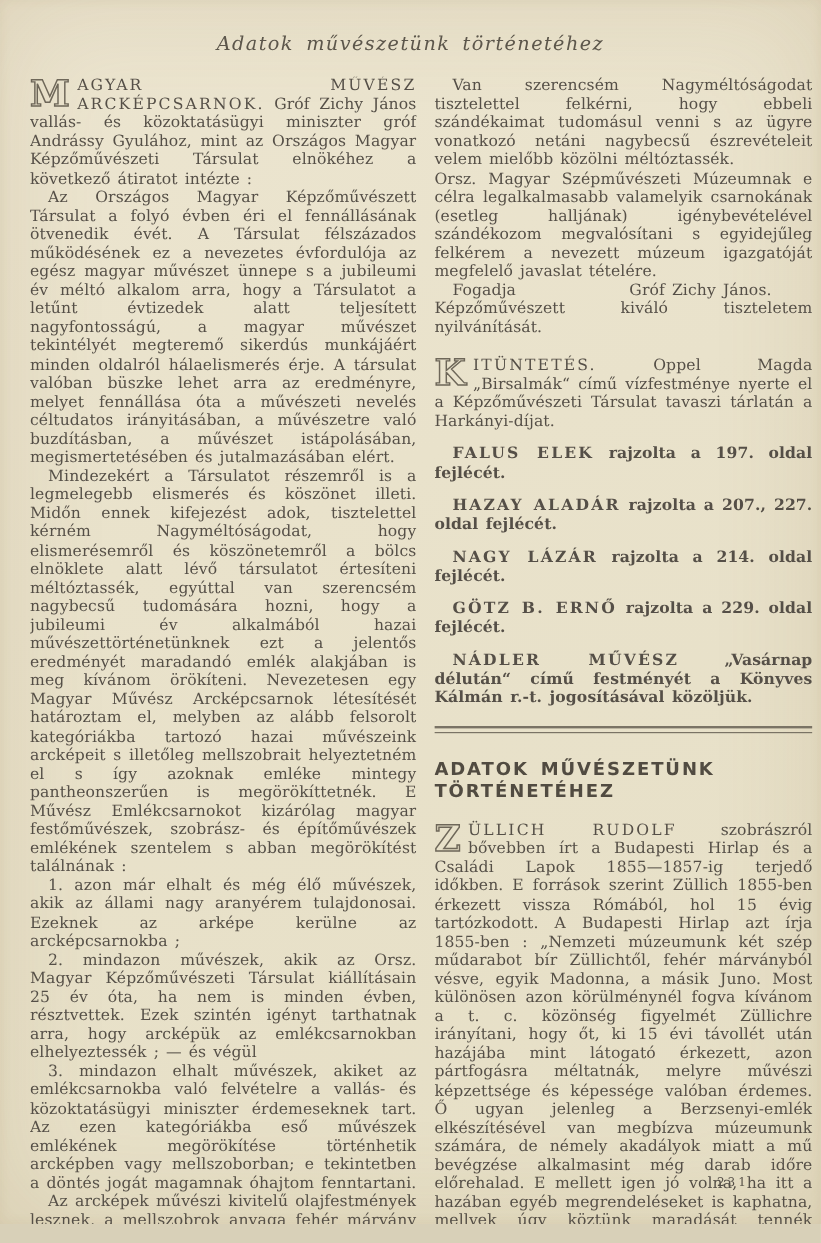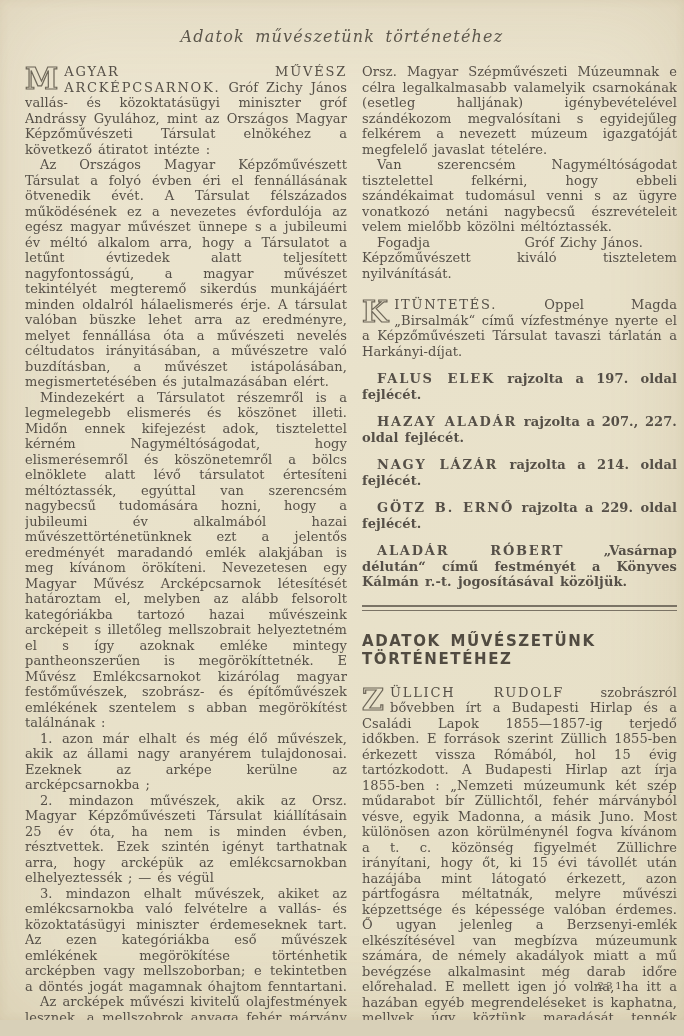--- a/index.html
+++ b/index.html
@@ -61,22 +61,22 @@
       <p class="para indent">Az Országos Magyar Képzőművészett Társulat a folyó évben éri el fennállásának ötvenedik évét. A Társulat félszázados működésének ez a nevezetes évfordulója az egész magyar művészet ünnepe s a jubileumi év méltó alkalom arra, hogy a Társulatot a letűnt évtizedek alatt teljesített nagyfontosságú, a magyar művészet tekintélyét megteremő sikerdús munkájáért minden oldalról hálaelismerés érje. A társulat valóban büszke lehet arra az eredményre, melyet fennállása óta a művészeti nevelés céltudatos irányitásában, a művészetre való buzdításban, a művészet istápolásában, megismertetésében és jutalmazásában elért.</p>
       <p class="para indent">Mindezekért a Társulatot részemről is a legmelegebb elismerés és köszönet illeti. Midőn ennek kifejezést adok, tisztelettel kérném Nagyméltóságodat, hogy elismerésemről és köszönetemről a bölcs elnöklete alatt lévő társulatot értesíteni méltóztassék, egyúttal van szerencsém nagybecsű tudomására hozni, hogy a jubileumi év alkalmából hazai művészettörténetünknek ezt a jelentős eredményét maradandó emlék alakjában is meg kívánom örökíteni. Nevezetesen egy Magyar Művész Arcképcsarnok létesítését határoztam el, melyben az alább felsorolt kategóriákba tartozó hazai művészeink arcképeit s illetőleg mellszobrait helyeztetném el s így azoknak emléke mintegy pantheonszerűen is megörökíttetnék. E Művész Emlékcsarnokot kizárólag magyar festőművészek, szobrász- és építőművészek emlékének szentelem s abban megörökítést találnának :</p>
       <p class="para indent">1. azon már elhalt és még élő művészek, akik az állami nagy aranyérem tulajdonosai. Ezeknek az arképe kerülne az arcképcsarnokba ;</p>
       <p class="para indent">2. mindazon művészek, akik az Orsz. Magyar Képzőművészeti Társulat kiállításain 25 év óta, ha nem is minden évben, résztvettek. Ezek szintén igényt tarthatnak arra, hogy arcképük az emlékcsarnokban elhelyeztessék ; — és végül</p>
       <p class="para indent">3. mindazon elhalt művészek, akiket az emlékcsarnokba való felvételre a vallás- és közoktatásügyi miniszter érdemeseknek tart. Az ezen kategóriákba eső művészek emlékének megörökítése történhetik arcképben vagy mellszoborban; e tekintetben a döntés jogát magamnak óhajtom fenntartani.</p>
       <p class="para indent">Az arcképek művészi kivitelű olajfestmények lesznek, a mellszobrok anyaga fehér márvány vagy bronz. A szobrok minőségére nézve is magam kívánok dönteni.</p>
 
     </div>
 
     <div class="col col-right">
+      <p class="para indent">Van szerencsém Nagyméltóságodat tisztelettel felkérni, hogy ebbeli szándékaimat tudomásul venni s az ügyre vonatkozó netáni nagybecsű észrevételeit velem mielőbb közölni méltóztassék.</p>
       <p class="para">Orsz. Magyar Szépművészeti Múzeumnak e célra legalkalmasabb valamelyik csarnokának (esetleg halljának) igénybevételével szándékozom megvalósítani s egyidejűleg felkérem a nevezett múzeum igazgatóját megfelelő javaslat tételére.</p>
-      <p class="para indent">Van szerencsém Nagyméltóságodat tisztelettel felkérni, hogy ebbeli szándékaimat tudomásul venni s az ügyre vonatkozó netáni nagybecsű észrevételeit velem mielőbb közölni méltóztassék.</p>
       <p class="para indent">
         <span class="closing-signature">Gróf Zichy János.</span>
         <span>Fogadja Képzőművészett kiváló tiszteletem nyilvánítását.</span>
       </p>
 
       <p class="para gap-top">
         <span class="dropcap">K</span>
         <span class="lead-caps">ITÜNTETÉS.</span>
         <span>Oppel Magda „Birsalmák“ című vízfestménye nyerte el a Képzőművészeti Társulat tavaszi tárlatán a Harkányi-díjat.</span>
       </p>
@@ -91,21 +91,21 @@
       </p>
       <p class="para credit">
         <span class="caps-name">NAGY LÁZÁR</span>
         <span>rajzolta a 214. oldal fejlécét.</span>
       </p>
       <p class="para credit">
         <span class="caps-name">GÖTZ B. ERNŐ</span>
         <span>rajzolta a 229. oldal fejlécét.</span>
       </p>
       <p class="para credit">
-        <span class="caps-name">ALADÁR RÓBERT</span>
+        <span class="caps-name">NÁDLER MŰVÉSZ</span>
         <span>„Vasárnap délután“ című festményét a Könyves Kálmán r.-t. jogosításával közöljük.</span>
       </p>
 
       <div class="divider"></div>
 
       <div class="section-heading">ADATOK MŰVÉSZETÜNK TÖRTÉNETÉHEZ</div>
 
       <p class="para">
         <span class="dropcap">Z</span>
         <span class="lead-caps">ÜLLICH RUDOLF</span>

